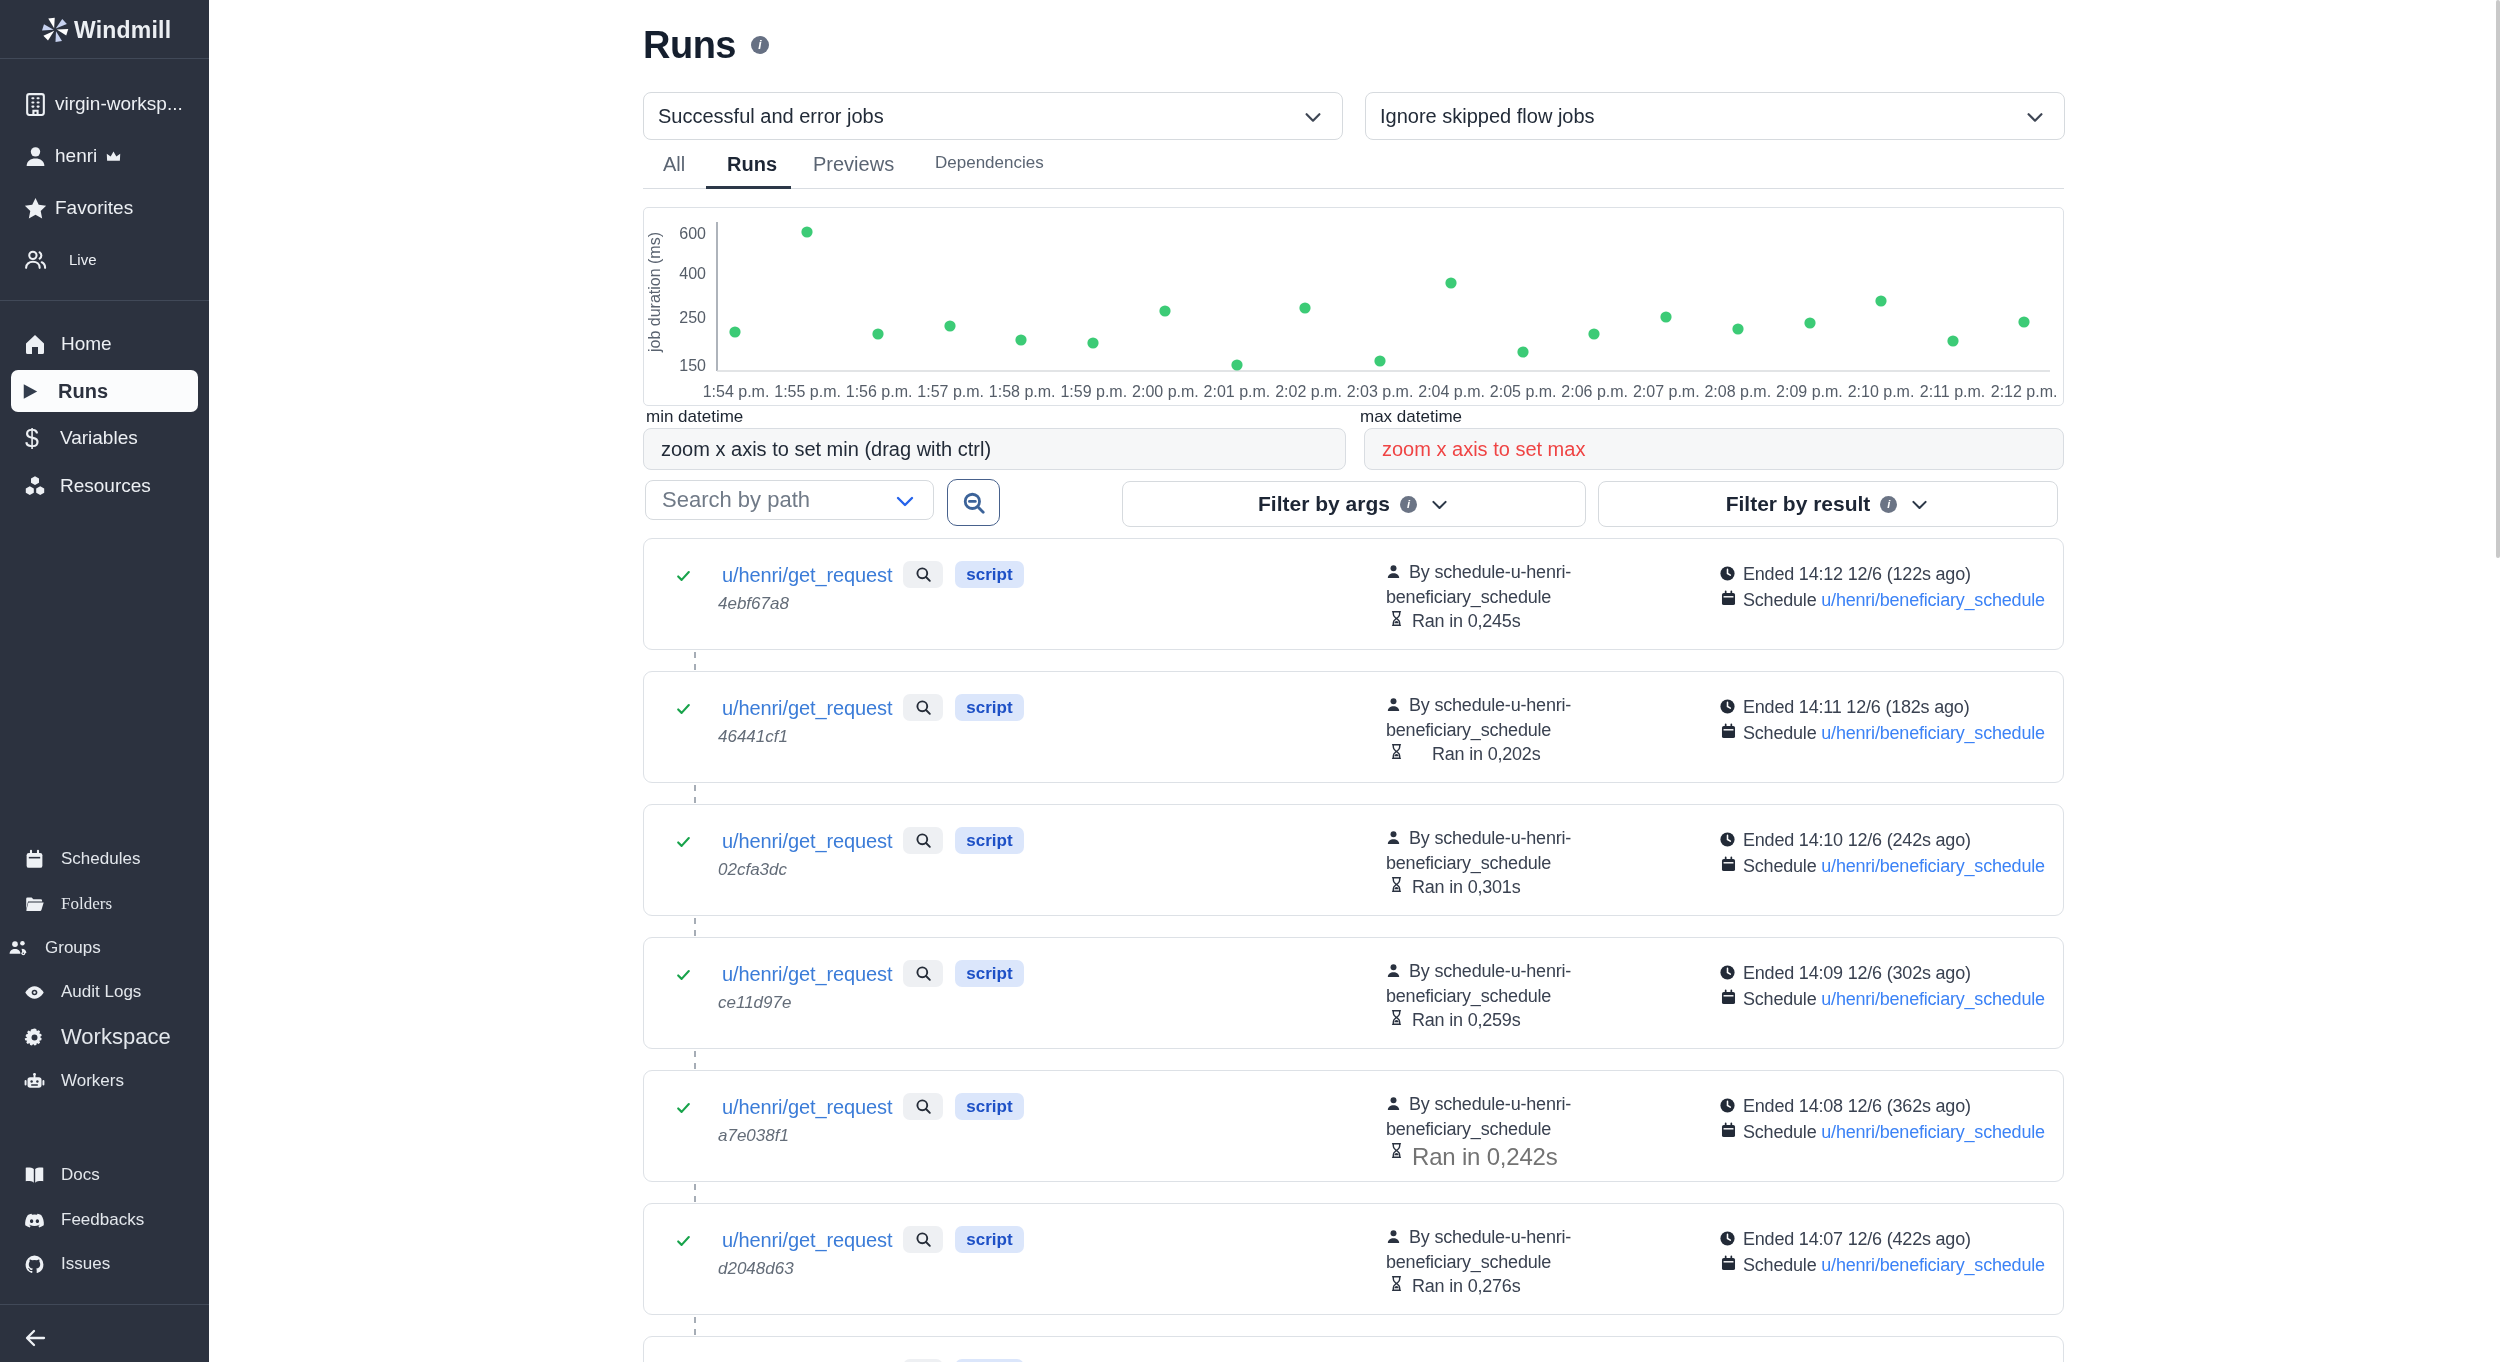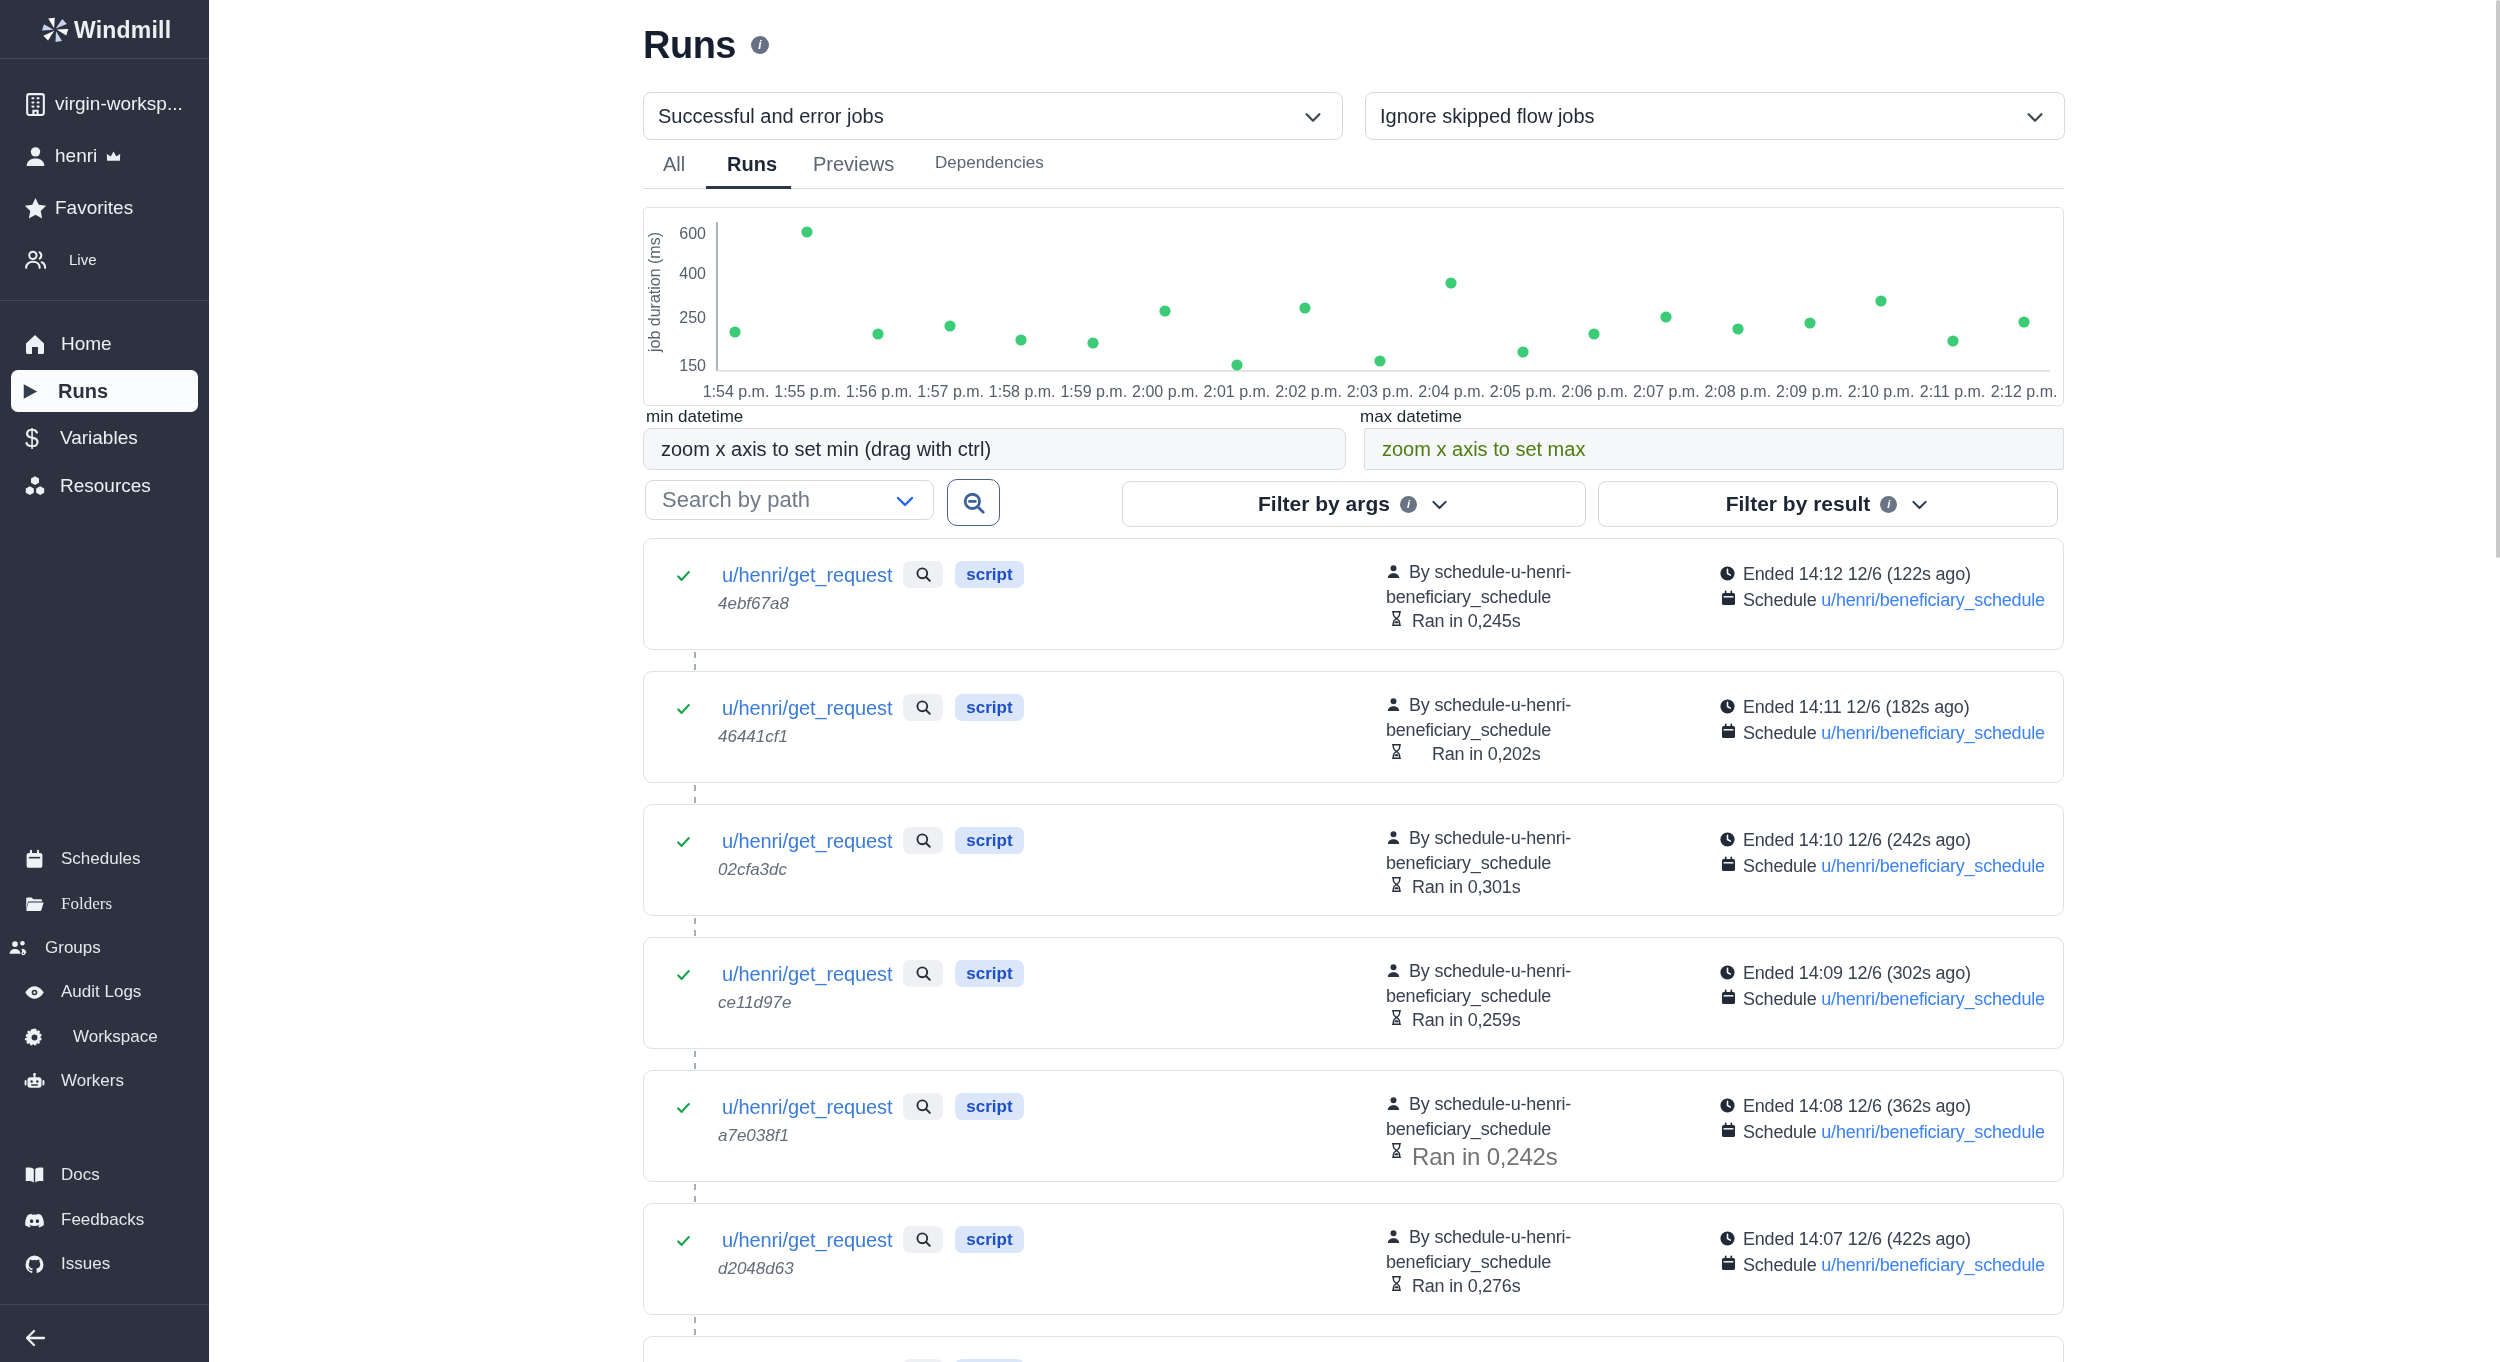--- a/index.html
+++ b/index.html
@@ -110,21 +110,21 @@
       <span style="margin-left:16px;">Groups</span>
     </div>
 <div class="srow" style="left:24px;top:981px;height:22px;font-size:17px;color:#e3e7ec;">
       <svg width="21" height="21" viewBox="0 0 24 24" style="color:#eef1f5;">
         <path d="M1.5 12S5.5 4.8 12 4.8 22.5 12 22.5 12 18.5 19.2 12 19.2 1.5 12 1.5 12z" fill="currentColor"></path>
         <circle cx="12" cy="12" r="3.2" fill="#2c323f"></circle>
         <circle cx="12" cy="12" r="1.4" fill="currentColor"></circle>
       </svg>
       <span style="margin-left:16px;">Audit Logs</span>
     </div>
-<div class="srow" style="left:24px;top:1026px;height:22px;font-size:17px;color:#e3e7ec;gap:12px;">
+<div class="srow" style="left:24px;top:1026px;height:22px;font-size:22px;color:#e3e7ec;">
       <svg width="21" height="21" viewBox="0 0 24 24" style="color:#eef1f5;">
         <path d="M12 1.8l2 .5.7 2.3 2.1-1 1.6 1.6-1 2.1 2.3.7.5 2-1.9 1.5 1.9 1.5-.5 2-2.3.7 1 2.1-1.6 1.6-2.1-1-.7 2.3-2 .5-1.5-1.9-1.5 1.9-2-.5-.7-2.3-2.1 1-1.6-1.6 1-2.1-2.3-.7-.5-2L3.7 12 1.8 10.5l.5-2 2.3-.7-1-2.1L5.2 4.1l2.1 1 .7-2.3z" fill="currentColor"></path>
         <circle cx="12" cy="12" r="3.4" fill="#2c323f"></circle>
       </svg>
       <span style="margin-left:16px;">Workspace</span>
     </div>
 <div class="srow" style="left:24px;top:1070px;height:22px;font-size:17px;color:#e3e7ec;">
       <svg width="21" height="21" viewBox="0 0 24 24" style="color:#eef1f5;">
         <rect x="4" y="7" width="16" height="12" rx="3" fill="currentColor"></rect>
         <path d="M12 3.5v3.5M1.8 11.5v4M22.2 11.5v4" stroke="currentColor" stroke-width="2.2" stroke-linecap="round"></path>
@@ -224,21 +224,21 @@
     <circle cx="1023" cy="110" r="5.6" fill="#3ccb76"></circle>
     <circle cx="1095" cy="122" r="5.6" fill="#3ccb76"></circle>
     <circle cx="1167" cy="116" r="5.6" fill="#3ccb76"></circle>
     <circle cx="1238" cy="94" r="5.6" fill="#3ccb76"></circle>
     <circle cx="1310" cy="134" r="5.6" fill="#3ccb76"></circle>
     <circle cx="1381" cy="115" r="5.6" fill="#3ccb76"></circle>
   </svg>
 <div class="abs" style="left:646px;top:407px;font-size:17px;color:#1c2430;">min datetime</div>
 <div class="abs" style="left:1360px;top:407px;font-size:17px;color:#1c2430;">max datetime</div>
 <div class="abs" style="left:643px;top:428px;width:703px;height:42px;background:#f6f7f8;border:1px solid #d9dde2;border-radius:8px;font-size:20px;color:#222b38;display:flex;align-items:center;padding-left:17px;">zoom x axis to set min (drag with ctrl)</div>
-<div class="abs" style="left:1364px;top:428px;width:700px;height:42px;background:#f6f7f8;border:1px solid #d9dde2;border-radius:2px;font-size:20px;color:#4d7c0f;display:flex;align-items:center;padding-left:17px;">zoom x axis to set max</div>
+<div class="abs" style="left:1364px;top:428px;width:700px;height:42px;background:#f6f7f8;border:1px solid #d9dde2;border-radius:8px;font-size:20px;color:#ef4444;display:flex;align-items:center;padding-left:17px;">zoom x axis to set max</div>
 <div class="sel" style="left:645px;top:480px;width:289px;height:40px;padding-left:16px;font-size:22px;color:#707a87;">Search by path<svg width="24" height="24" viewBox="0 0 24 24" style="color:#2563eb;position:absolute;right:16px;top:8px;">
       <path d="M5 9l7 7 7-7" fill="none" stroke="currentColor" stroke-width="2.4" stroke-linecap="round" stroke-linejoin="round"></path>
     </svg></div>
 <div class="abs" style="left:947px;top:479px;width:53px;height:47px;border:1.6px solid #47618c;border-radius:10px;display:flex;align-items:center;justify-content:center;">
     <svg width="26" height="26" viewBox="0 0 24 24" style="color:#3c6399;">
       <circle cx="10.5" cy="10.5" r="6.6" fill="none" stroke="currentColor" stroke-width="2.6"></circle>
       <path d="M7.8 10.5h5.4" stroke="currentColor" stroke-width="2.6" stroke-linecap="round"></path>
       <path d="M15.5 15.5 20.5 20.5" stroke="currentColor" stroke-width="2.6" stroke-linecap="round"></path>
     </svg>
   </div>

